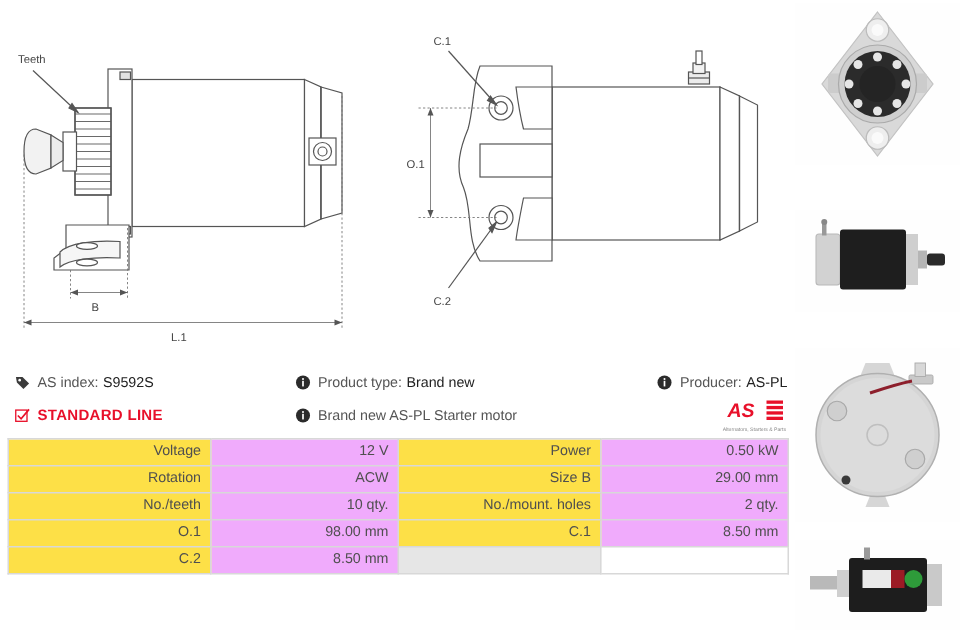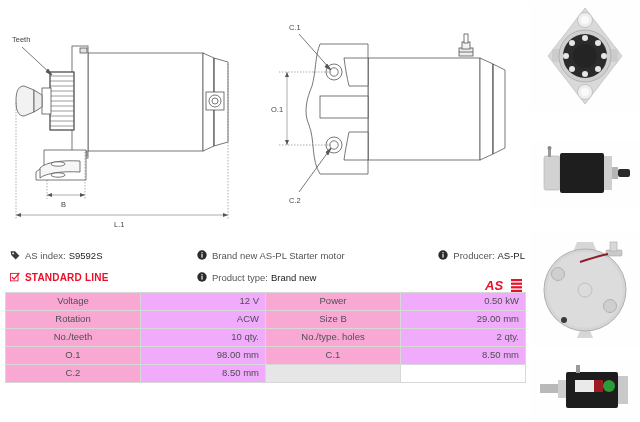--- a/index.html
+++ b/index.html
@@ -91,21 +91,21 @@
     font-size: 10px;
     letter-spacing: 0.2px;
   }
 
   #info-col-3 { text-align: right; }
   #info-col-3 .info-line { justify-content: flex-end; }
 
   
   #aspl-logo {
     position: absolute;
-    right: 0px; top: 36px;
+    right: 0px; top: 24px;
     width: 62px; height: 26px;
   }
   #aspl-logo svg { display: block; }
 
   
   #spec-table {
     position: absolute;
     left: 5px; top: 292px;
     width: 520px;
     border-collapse: collapse;
@@ -114,22 +114,22 @@
   }
   #spec-table td {
     border: 1px solid #d8d8d8;
     padding: 3px 6px;
     height: 17px;
     vertical-align: middle;
     color: #4f4f4f;
     line-height: 1.15;
   }
   td.k {
-    background: #f9a8d4;
-    text-align: center;
+    background: #fde047;
+    text-align: right;
     color: #555;
   }
   td.v {
     background: #f0abfc;
     text-align: right;
     color: #4f4f4f;
   }
   td.blank-k { background: #e6e6e6; }
   td.blank-v { background: #ffffff; }
   col.c-k { width: 135px; }
@@ -381,32 +381,32 @@
 
     <div class="info-col" id="info-col-2">
       <div class="info-line">
         <span class="ico">
           <svg width="10" height="10" viewBox="0 0 16 16">
             <circle cx="8" cy="8" r="7.5" fill="#2b2b2b"></circle>
             <rect x="7.1" y="6.2" width="1.8" height="6" fill="#fff"></rect>
             <circle cx="8" cy="4.2" r="1.1" fill="#fff"></circle>
           </svg>
         </span>
-        <span class="lbl">Brand new AS-PL Starter motor</span>
+        <span class="lbl">Product type:</span>
+        <span class="val">Brand new</span>
       </div>
       <div class="info-line">
         <span class="ico">
           <svg width="10" height="10" viewBox="0 0 16 16">
             <circle cx="8" cy="8" r="7.5" fill="#2b2b2b"></circle>
             <rect x="7.1" y="6.2" width="1.8" height="6" fill="#fff"></rect>
             <circle cx="8" cy="4.2" r="1.1" fill="#fff"></circle>
           </svg>
         </span>
-        <span class="lbl">Product type:</span>
-        <span class="val">Brand new</span>
+        <span class="lbl">Brand new AS-PL Starter motor</span>
       </div>
     </div>
 
     <div class="info-col" id="info-col-3">
       <div class="info-line">
         <span class="ico">
           <svg width="10" height="10" viewBox="0 0 16 16">
             <circle cx="8" cy="8" r="7.5" fill="#2b2b2b"></circle>
             <rect x="7.1" y="6.2" width="1.8" height="6" fill="#fff"></rect>
             <circle cx="8" cy="4.2" r="1.1" fill="#fff"></circle>
@@ -447,21 +447,21 @@
       </tr>
       <tr>
         <td class="k">Rotation</td>
         <td class="v">ACW</td>
         <td class="k">Size B</td>
         <td class="v">29.00 mm</td>
       </tr>
       <tr>
         <td class="k">No./teeth</td>
         <td class="v">10 qty.</td>
-        <td class="k">No./type. holes</td>
+        <td class="k">No./mount. holes</td>
         <td class="v">2 qty.</td>
       </tr>
       <tr>
         <td class="k">O.1</td>
         <td class="v">98.00 mm</td>
         <td class="k">C.1</td>
         <td class="v">8.50 mm</td>
       </tr>
       <tr>
         <td class="k">C.2</td>

